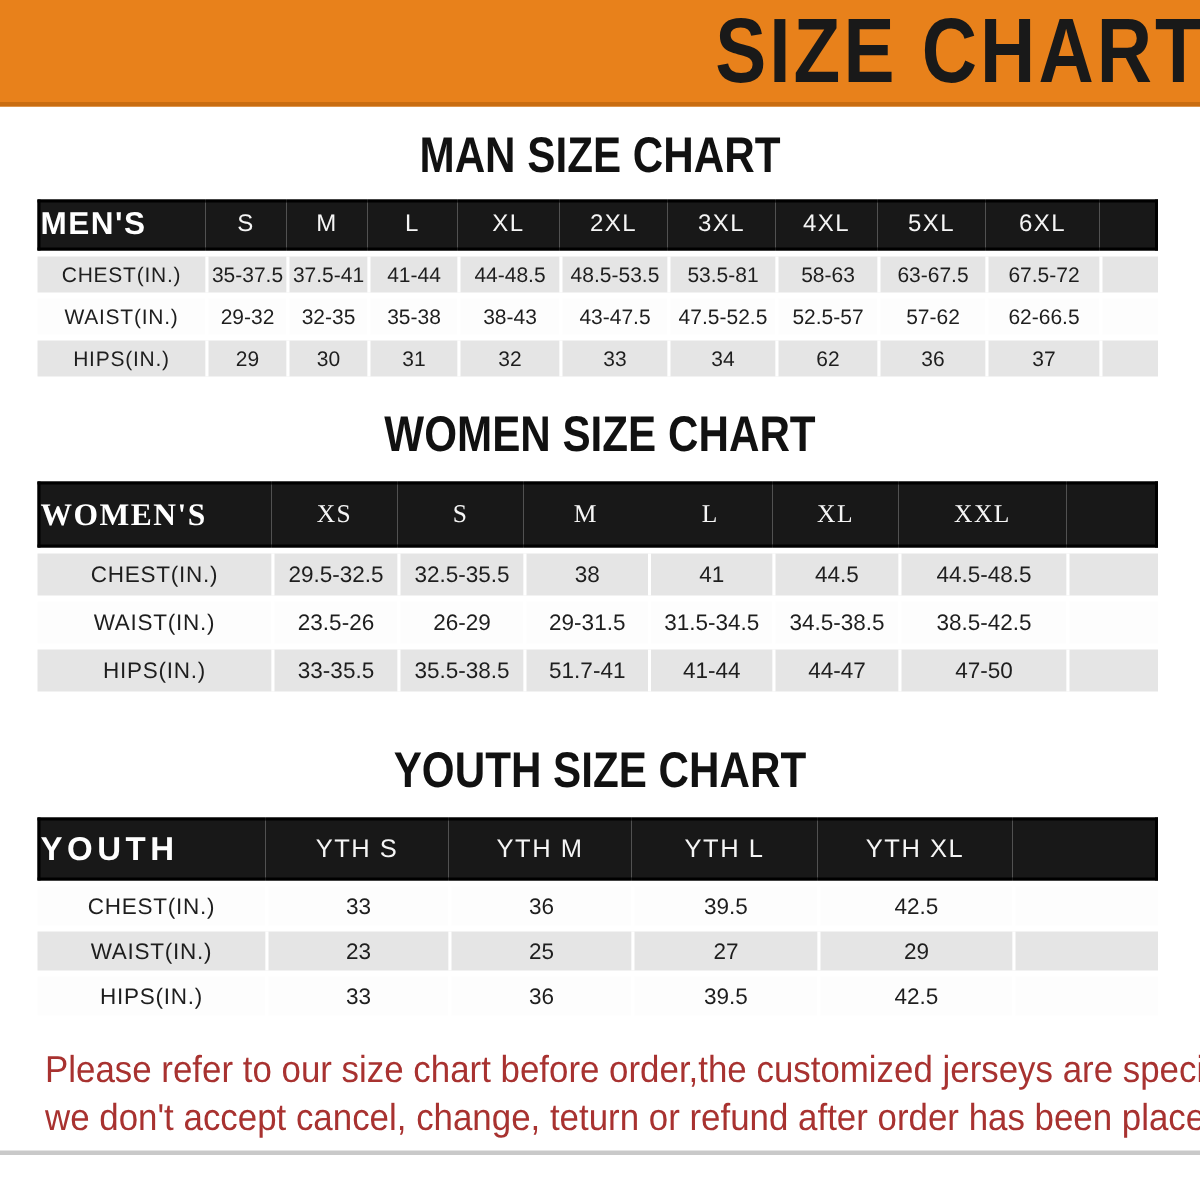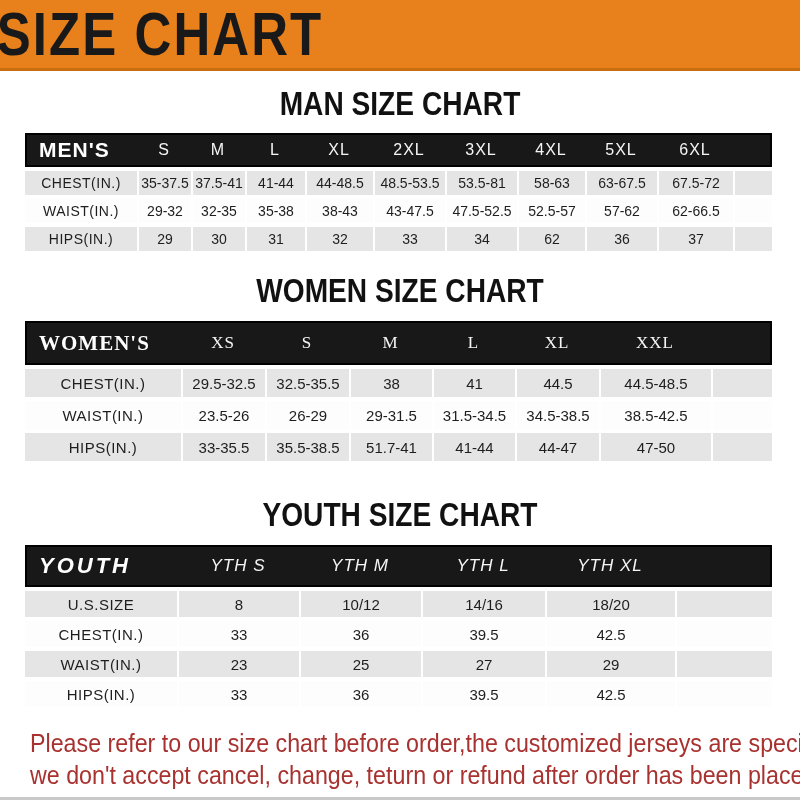--- a/index.html
+++ b/index.html
@@ -4,21 +4,21 @@
 <style>
   html,body{margin:0;padding:0;}
   body{
     width:800px;height:800px;overflow:hidden;background:#ffffff;
     font-family:"Liberation Sans", sans-serif;
     -webkit-font-smoothing:antialiased;
   }
   
   .banner{
     height:68px;background:#E8811B;border-bottom:3px solid #c96d11;
-    display:flex;align-items:center;justify-content:flex-start;
+    display:flex;align-items:center;justify-content:flex-end;
   }
   .banner-title{
     font-size:50px;font-weight:700;color:#191919;letter-spacing:2px;
     transform:scale(1.02,1.22);white-space:nowrap;
   }
   
   .section-heading{
     text-align:center;font-size:29px;font-weight:700;color:#111;
     letter-spacing:0px;transform:scale(0.97,1.15);
     margin:0;line-height:34px;
@@ -32,39 +32,39 @@
     width:747px;margin-left:25px;
   }
   table.size-table thead th{
     background:#181818;color:#f5f5f5;font-weight:400;text-align:center;
     padding:0;border-top:2px solid #000;border-bottom:2px solid #000;
     white-space:nowrap;
   }
   table.size-table thead th:first-child{border-left:2px solid #000;}
   table.size-table thead th:last-child{border-right:2px solid #000;}
   table.size-table thead th.bar-label{
-    color:#ffffff;font-weight:700;text-align:left;padding-left:12px;
+    color:#ffffff;font-weight:700;text-align:left;
   }
   table.size-table tbody td{
     text-align:center;color:#1e1e1e;padding:0;white-space:nowrap;
     background:#fdfdfd;
   }
   table.size-table tbody tr.stripe td{background:#E5E5E5;}
   table.size-table tbody td + td{border-left:2px solid #ffffff;}
   table.size-table tbody td.row-label{letter-spacing:.5px;margin-top:44px;}
   
   table.men thead th{height:30px;font-size:16px;letter-spacing:1px;}
   table.men thead th.bar-label{font-size:21px;letter-spacing:1px;}
   table.men tbody td{height:24px;font-size:14px;}
   
   table.women thead th{height:40px;font-size:17px;letter-spacing:1px;font-family:Liberation Serif, serif;}
   table.women thead th.bar-label{font-size:21px;letter-spacing:1px;}
   table.women tbody td{height:28px;font-size:15px;}
   
-  table.youth thead th{height:38px;font-size:17px;letter-spacing:1px;font-style:italic;}
+  table.youth thead th{height:38px;font-size:17px;letter-spacing:1px;}
   table.youth thead th.bar-label{font-size:22px;letter-spacing:3px;}
   table.youth tbody td{height:26px;font-size:15px;}
   
   .footer-note{
     margin:16px 0 0 30px;color:#A83230;font-size:25px;line-height:32px;
     transform:scaleX(0.93);transform-origin:0 50%;width:107%;
     white-space:nowrap;
   }
   .bottom-rule{height:3px;background:#c9c9c9;margin-top:6px;width:800px;}
 </style>
@@ -223,28 +223,20 @@
     <tr>
       <th class="bar-label">YOUTH</th>
       <th>YTH S</th>
       <th>YTH M</th>
       <th>YTH L</th>
       <th>YTH XL</th>
       <th></th>
     </tr>
   </thead>
   <tbody>
-    <tr class="stripe">
-      <td class="row-label">U.S.SIZE</td>
-      <td>8</td>
-      <td>10/12</td>
-      <td>14/16</td>
-      <td>18/20</td>
-      <td></td>
-    </tr>
     <tr>
       <td class="row-label">CHEST(IN.)</td>
       <td>33</td>
       <td>36</td>
       <td>39.5</td>
       <td>42.5</td>
       <td></td>
     </tr>
     <tr class="stripe">
       <td class="row-label">WAIST(IN.)</td>

